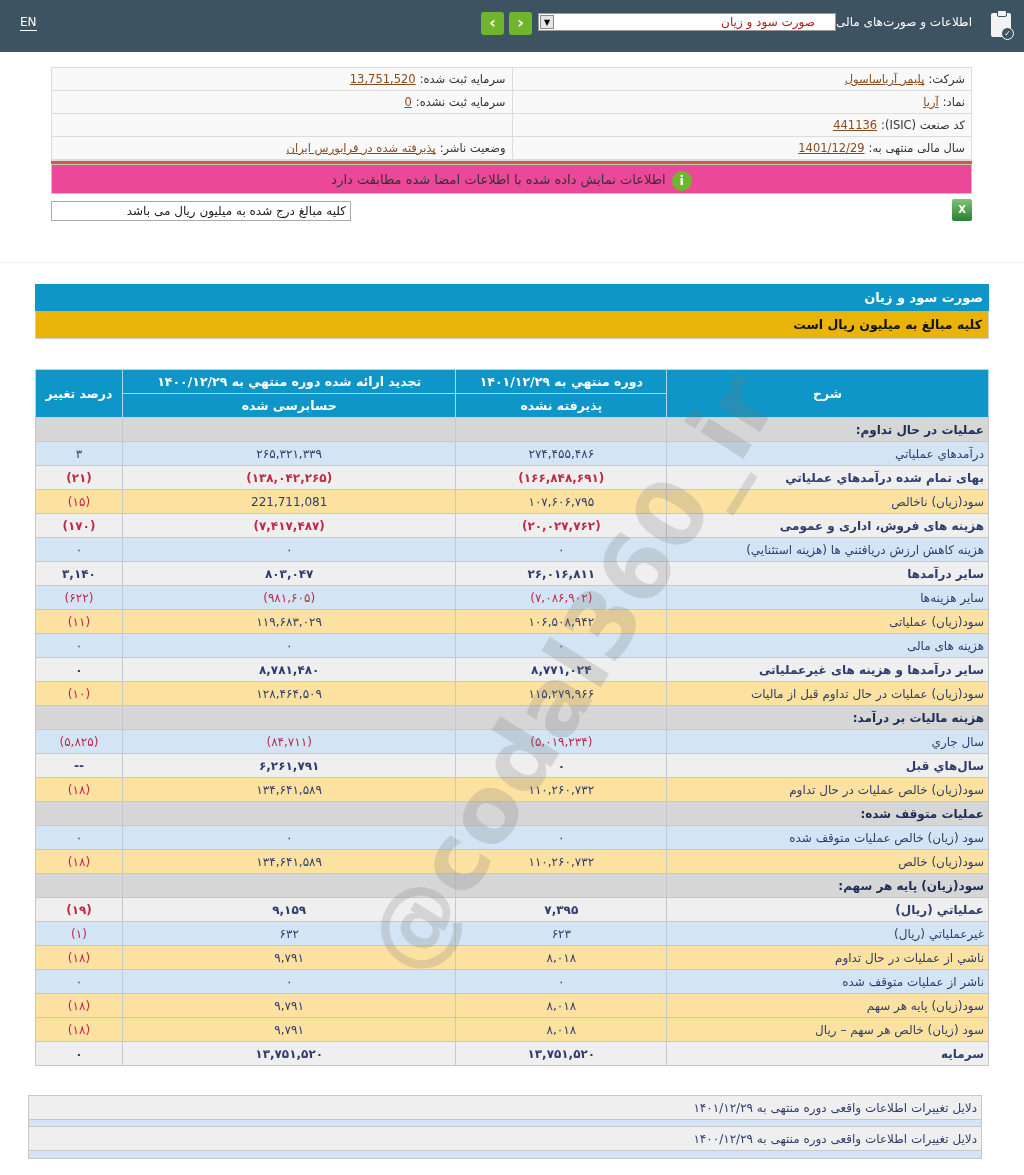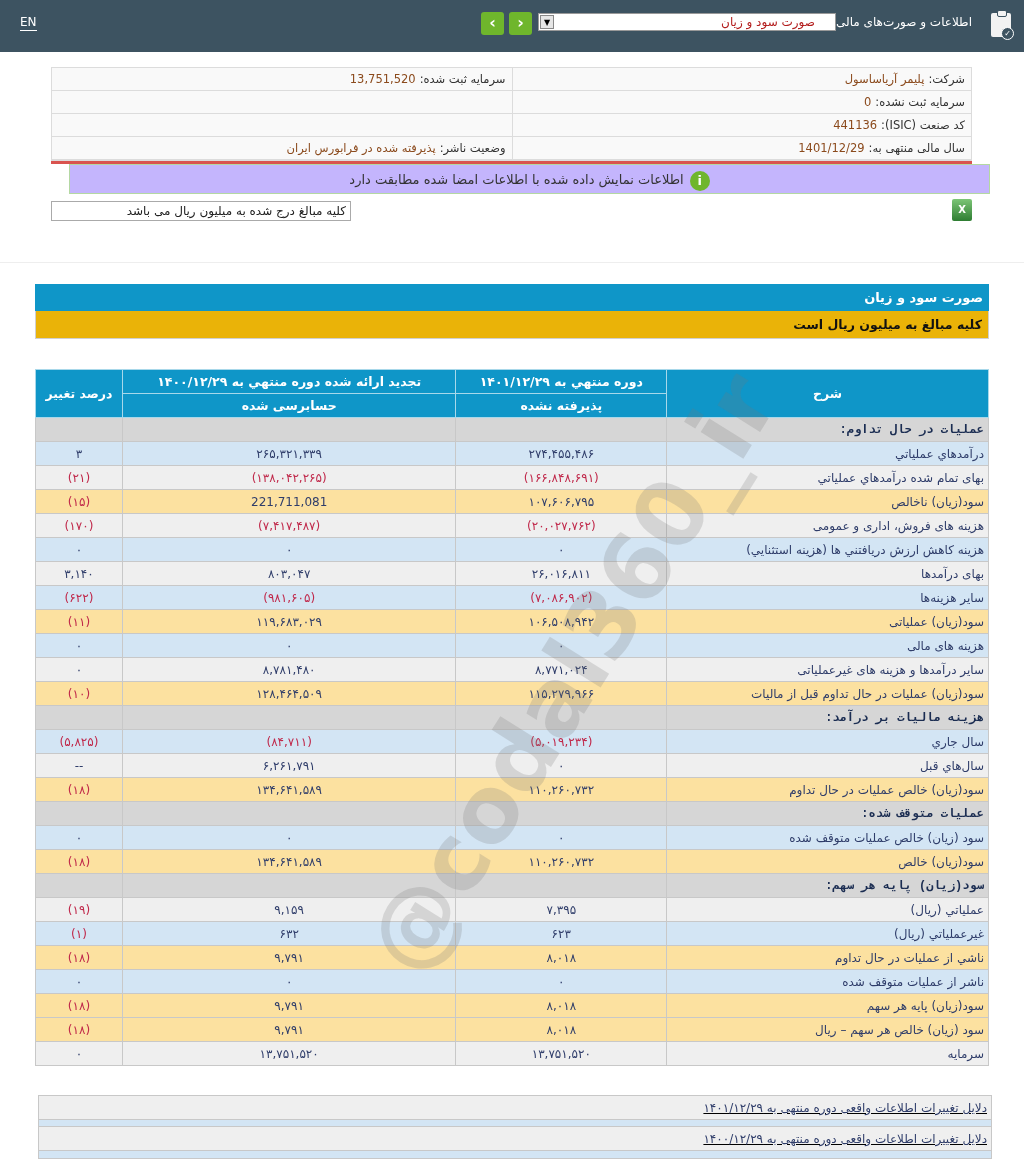--- a/index.html
+++ b/index.html
@@ -18,50 +18,50 @@
   .top-title { position: absolute; right: 52px; top: 15px; color: #fff; font-size: 12px; direction: rtl; }
   .clip-icon { position: absolute; right: 13px; top: 13px; width: 20px; height: 24px; background: #f2f2f2; border-radius: 2px; }
   .clip-icon::before { content: ""; position: absolute; left: 6px; top: -3px; width: 8px; height: 5px; background: #f2f2f2; border: 1px solid #3d5361; border-radius: 2px; }
   .clip-icon::after { content: "✓"; position: absolute; right: -3px; bottom: -3px; width: 11px; height: 11px; border-radius: 50%; background: #3d5361; color: #fff; font-size: 8px; text-align: center; line-height: 11px; border: 1px solid #fff; }
 
   
   .info { position: absolute; left: 51px; top: 67px; width: 921px; direction: rtl; border: 1px solid #dcdcdc; }
   .info-row { display: flex; height: 23px; border-bottom: 1px solid #dcdcdc; background: #f9f9f9; }
   .info-cell { width: 50%; padding-right: 6px; font-size: 11.5px; line-height: 23px; color: #333; white-space: nowrap; }
   .info-cell:first-child { border-left: 1px solid #dcdcdc; padding-left: 27px; }
-  .info-cell .v { color: #8b4a1c; margin-right: 4px; }
+  .info-cell .v { color: #8b4a1c; margin-right: 4px; text-decoration: underline; }
   .red-line { position: absolute; left: 51px; top: 161px; width: 921px; height: 3px; background: #d9534f; }
-  .alert { position: absolute; left: 51px; top: 164px; width: 921px; height: 30px; background: #c4b5fd; border: 1px solid #b4d8a2; text-align: center; direction: rtl; font-size: 13px; color: #333; line-height: 29px; margin-left: 18px; }
+  .alert { position: absolute; left: 51px; top: 164px; width: 921px; height: 30px; background: #ec4899; border: 1px solid #b4d8a2; text-align: center; direction: rtl; font-size: 13px; color: #333; line-height: 29px; }
   .alert .info-i { display: inline-block; width: 20px; height: 20px; border-radius: 50%; background: #6fb62c; color: #fff; font-weight: bold; font-size: 13px; line-height: 20px; text-align: center; vertical-align: middle; margin-left: 6px; }
   .unit-box { position: absolute; left: 51px; top: 201px; width: 300px; height: 20px; border: 1px solid #aaa; background: #fff; direction: rtl; font-size: 12px; line-height: 18px; padding-right: 4px; color: #222; }
   .excel-icon { position: absolute; left: 952px; top: 199px; width: 20px; height: 22px; background: linear-gradient(#7cc576, #2e7d32); border-radius: 2px; color: #fff; font-size: 10px; font-weight: bold; text-align: center; line-height: 22px; }
   .sep { position: absolute; left: 0; top: 262px; width: 1024px; height: 1px; background: #eeeeee; }
 
   
   .sec-head { position: absolute; left: 35px; top: 284px; width: 954px; height: 27px; background: #0f96c8; color: #fff; direction: rtl; font-size: 13px; font-weight: bold; padding-right: 6px; line-height: 27px; }
   .sec-sub { position: absolute; left: 35px; top: 311px; width: 954px; height: 28px; background: #eab308; border: 1px solid #d0d0d0; border-top: none; direction: rtl; font-size: 12.5px; font-weight: bold; padding-right: 6px; line-height: 27px; color: #111; }
 
   
   table.fin { position: absolute; left: 35px; top: 369px; width: 954px; border-collapse: collapse; direction: rtl; font-size: 12px; }
   table.fin th { background: #0f96c8; color: #fff; font-weight: bold; font-size: 12.5px; border: 1px solid #a8d8ea; height: 24px; }
   table.fin td { border: 1px solid #c8c8c8; height: 24px; color: #2f3d6a; text-align: center; white-space: nowrap; }
   table.fin td.label { text-align: right; padding-right: 4px; color: #2f3d6a; }
   table.fin tr.section td { background: #d6d6d6; }
-  table.fin tr.section td.label { font-weight: bold; color: #1b2d52; font-family: Liberation Mono, monospace; }
+  table.fin tr.section td.label { font-weight: bold; color: #1b2d52; }
   table.fin tr.blue td { background: #d3e5f4; }
-  table.fin tr.gray td { background: #efefef; }
+  table.fin tr.gray td { background: #efefef; font-weight: bold; }
   table.fin tr.yellow td { background: #fce1a0; }
   table.fin td.neg { color: #c0284a; }
   col.c-label { width: 322px; }
   col.c-cur { width: 211px; }
   col.c-prev { width: 334px; }
   col.c-pct { width: 87px; }
 
   
-  .reasons { position: absolute; left: 38px; top: 1095px; width: 954px; direction: rtl; border: 1px solid #c8c8c8; text-decoration: underline; }
+  .reasons { position: absolute; left: 28px; top: 1095px; width: 954px; direction: rtl; border: 1px solid #c8c8c8; }
   .reason-row { height: 24px; background: #efefef; font-size: 12px; line-height: 24px; padding-right: 4px; color: #2f3d6a; border-bottom: 1px solid #c8c8c8; }
   .reason-gap { height: 7px; background: #d3e5f4; border-bottom: 1px solid #c8c8c8; }
   .reason-gap:last-child { border-bottom: none; }
 
   
   .watermark { position: absolute; left: 230px; top: 620px; font-size: 92px; font-weight: bold; color: rgba(120,120,120,0.22); transform: rotate(-58deg); transform-origin: center; white-space: nowrap; pointer-events: none; font-family: "DejaVu Sans", sans-serif; }
 </style>
 </head>
 <body>
 
@@ -76,20 +76,21 @@
   <span class="top-title">اطلاعات و صورت‌های مالی</span>
   <span class="clip-icon"></span>
 </div>
 
 <div class="info">
   <div class="info-row">
     <div class="info-cell"><span>شرکت:</span><span class="v">پلیمر آریاساسول</span></div>
     <div class="info-cell"><span>سرمایه ثبت شده:</span><span class="v">13,751,520</span></div>
   </div>
   <div class="info-row">
+    <div class="info-cell"><span>نماد:</span><span class="v">آریا</span></div>
     <div class="info-cell"><span>سرمایه ثبت نشده:</span><span class="v">0</span></div>
   </div>
   <div class="info-row">
     <div class="info-cell"><span>کد صنعت (ISIC):</span><span class="v">441136</span></div>
   </div>
   <div class="info-row">
     <div class="info-cell"><span>سال مالی منتهی به:</span><span class="v">1401/12/29</span></div>
     <div class="info-cell"><span>وضعیت ناشر:</span><span class="v">پذیرفته شده در فرابورس ایران</span></div>
   </div>
 </div>
@@ -154,21 +155,21 @@
         <td class="neg">(۷,۴۱۷,۴۸۷)</td>
         <td class="neg">(۱۷۰)</td>
       </tr>
       <tr class="blue">
         <td class="label">هزينه کاهش ارزش دريافتني ها (هزينه استثنايي)</td>
         <td>۰</td>
         <td>۰</td>
         <td>۰</td>
       </tr>
       <tr class="gray">
-        <td class="label">بهاى درآمدها</td>
+        <td class="label">ساير درآمدها</td>
         <td>۲۶,۰۱۶,۸۱۱</td>
         <td>۸۰۳,۰۴۷</td>
         <td>۳,۱۴۰</td>
       </tr>
       <tr class="blue">
         <td class="label">ساير هزينه‌ها</td>
         <td class="neg">(۷,۰۸۶,۹۰۲)</td>
         <td class="neg">(۹۸۱,۶۰۵)</td>
         <td class="neg">(۶۲۲)</td>
       </tr>

